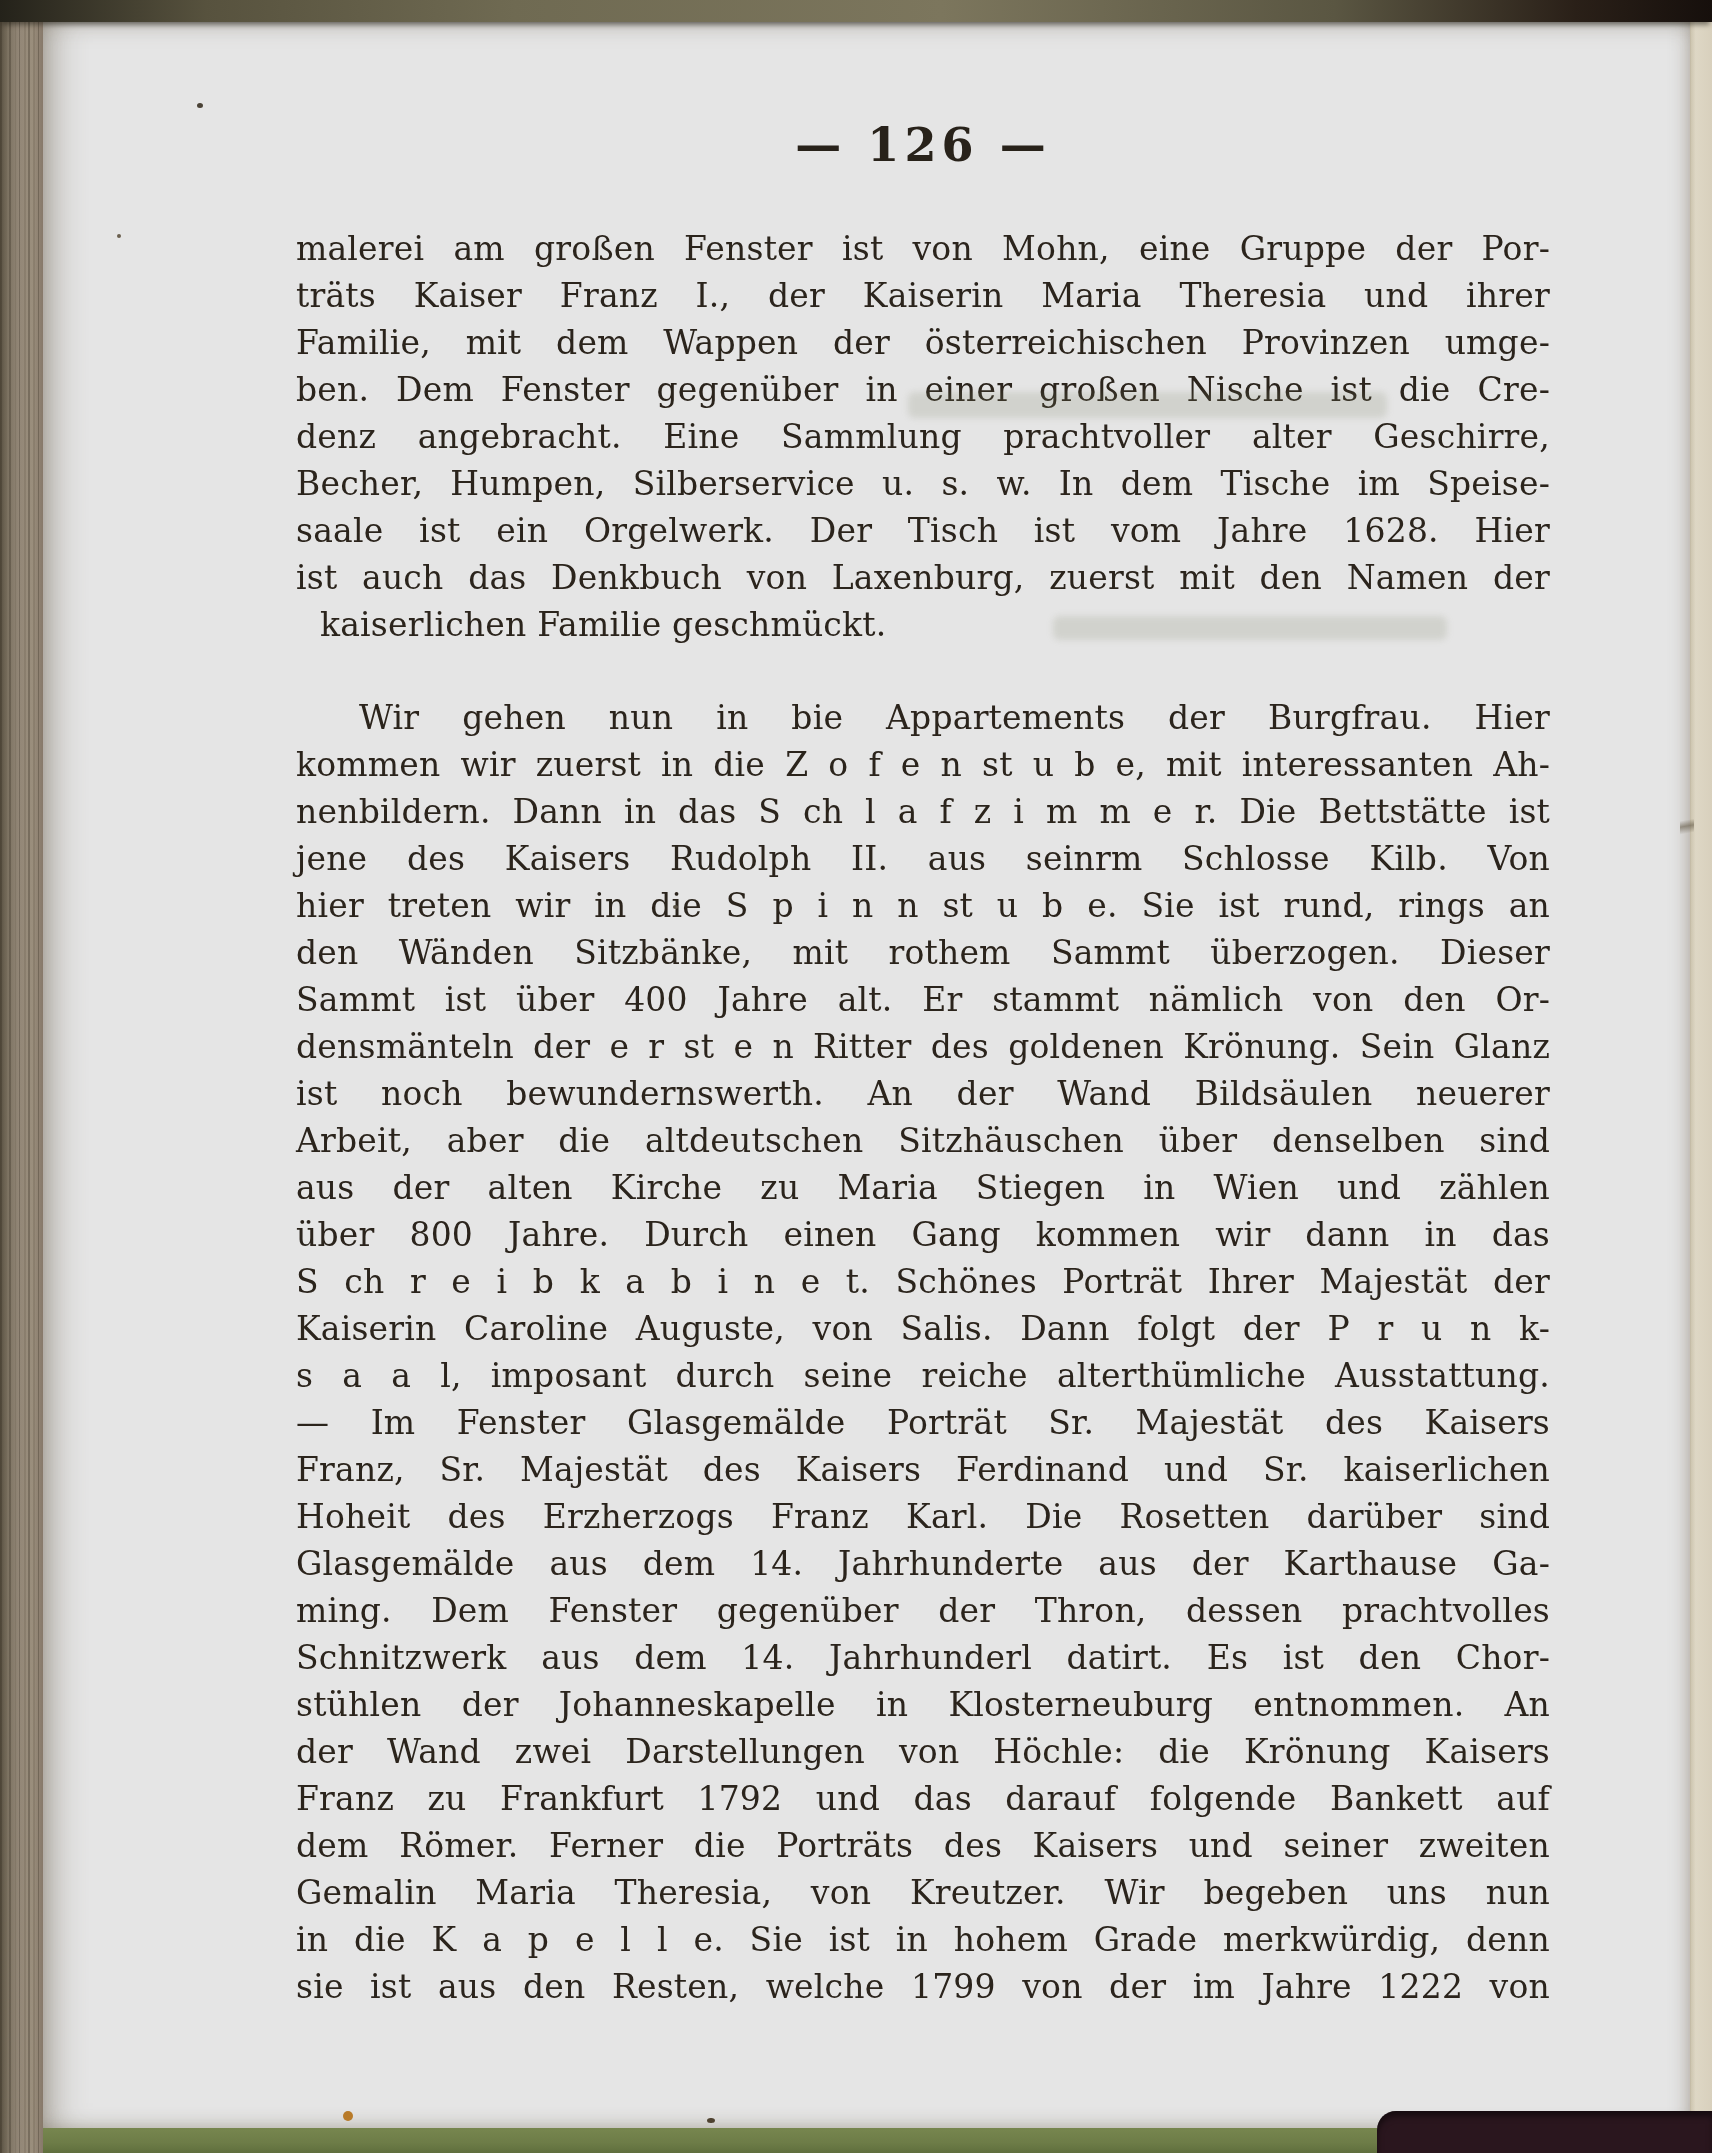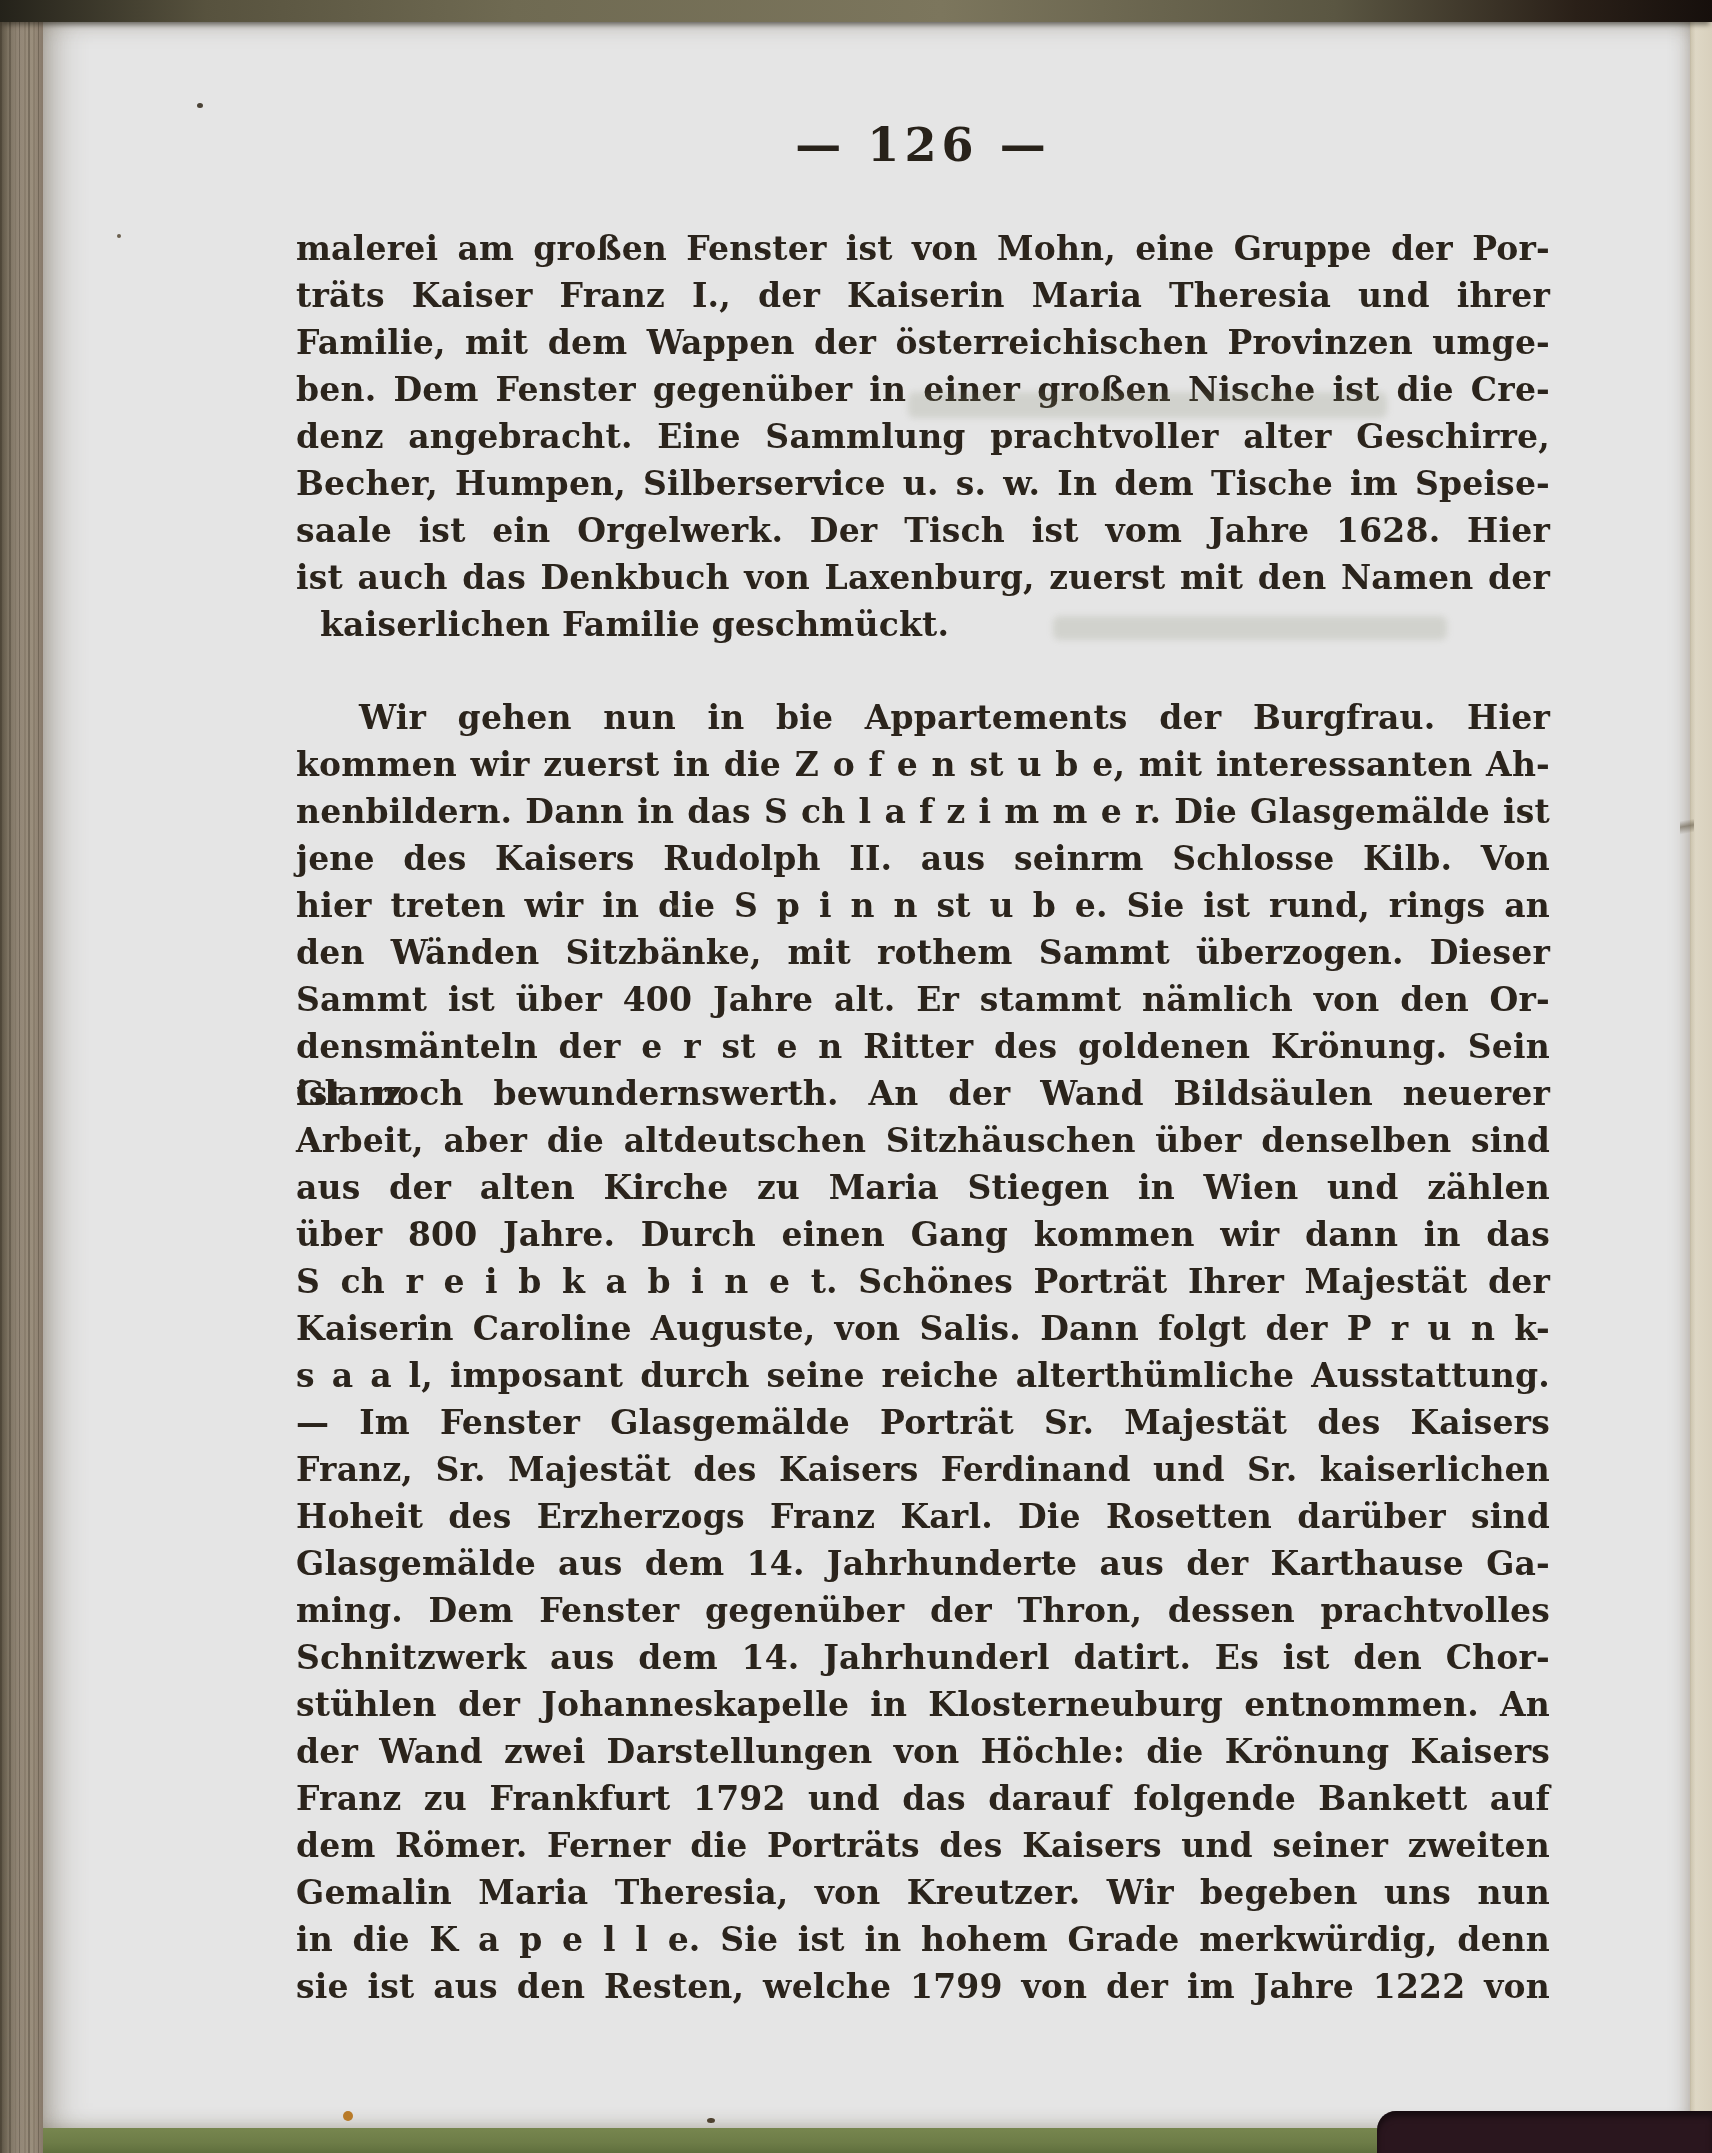--- a/index.html
+++ b/index.html
@@ -58,21 +58,21 @@
       inset 0 -10.3px 17px -8.6px rgba(120,108,86,.30);
   }
   .page-header{
     position:absolute;left:253px;top:101px;width:1254px;
     text-align:center;
     font-size:46px;font-weight:bold;color:#28221a;
     letter-spacing:5.1px;
   }
   .text-block{
     position:absolute;left:253px;top:208px;width:1254px;
-    font-size:33px;font-weight:bold;color:#2b241c;
+    font-size:33px;font-weight:normal;color:#2b241c;
     letter-spacing:0.2px;
   }
   .line{
     height:47px;line-height:47px;
     text-align:justify;text-align-last:justify;
     white-space:normal;
   }
   .line.short-last{text-align-last:left;margin-left:24px;}
   .line.indent{text-indent:63px;margin-top:46px;}
   
@@ -102,21 +102,21 @@
       <div class="line">träts Kaiser Franz I., der Kaiserin Maria Theresia und ihrer</div>
       <div class="line">Familie, mit dem Wappen der österreichischen Provinzen umge-</div>
       <div class="line">ben. Dem Fenster gegenüber in einer großen Nische ist die Cre-</div>
       <div class="line">denz angebracht. Eine Sammlung prachtvoller alter Geschirre,</div>
       <div class="line">Becher, Humpen, Silberservice u. s. w. In dem Tische im Speise-</div>
       <div class="line">saale ist ein Orgelwerk. Der Tisch ist vom Jahre 1628. Hier</div>
       <div class="line">ist auch das Denkbuch von Laxenburg, zuerst mit den Namen der</div>
       <div class="line short-last">kaiserlichen Familie geschmückt.</div>
       <div class="line indent">Wir gehen nun in bie Appartements der Burgfrau. Hier</div>
       <div class="line">kommen wir zuerst in die Z o f e n st u b e, mit interessanten Ah-</div>
-      <div class="line">nenbildern. Dann in das S ch l a f z i m m e r. Die Glasgemälde ist</div>
+      <div class="line">nenbildern. Dann in das S ch l a f z i m m e r. Die Bettstätte ist</div>
       <div class="line">jene des Kaisers Rudolph II. aus seinrm Schlosse Kilb. Von</div>
       <div class="line">hier treten wir in die S p i n n st u b e. Sie ist rund, rings an</div>
       <div class="line">den Wänden Sitzbänke, mit rothem Sammt überzogen. Dieser</div>
       <div class="line">Sammt ist über 400 Jahre alt. Er stammt nämlich von den Or-</div>
       <div class="line">densmänteln der e r st e n Ritter des goldenen Krönung. Sein Glanz</div>
       <div class="line">ist noch bewundernswerth. An der Wand Bildsäulen neuerer</div>
       <div class="line">Arbeit, aber die altdeutschen Sitzhäuschen über denselben sind</div>
       <div class="line">aus der alten Kirche zu Maria Stiegen in Wien und zählen</div>
       <div class="line">über 800 Jahre. Durch einen Gang kommen wir dann in das</div>
       <div class="line">S ch r e i b k a b i n e t. Schönes Porträt Ihrer Majestät der</div>

